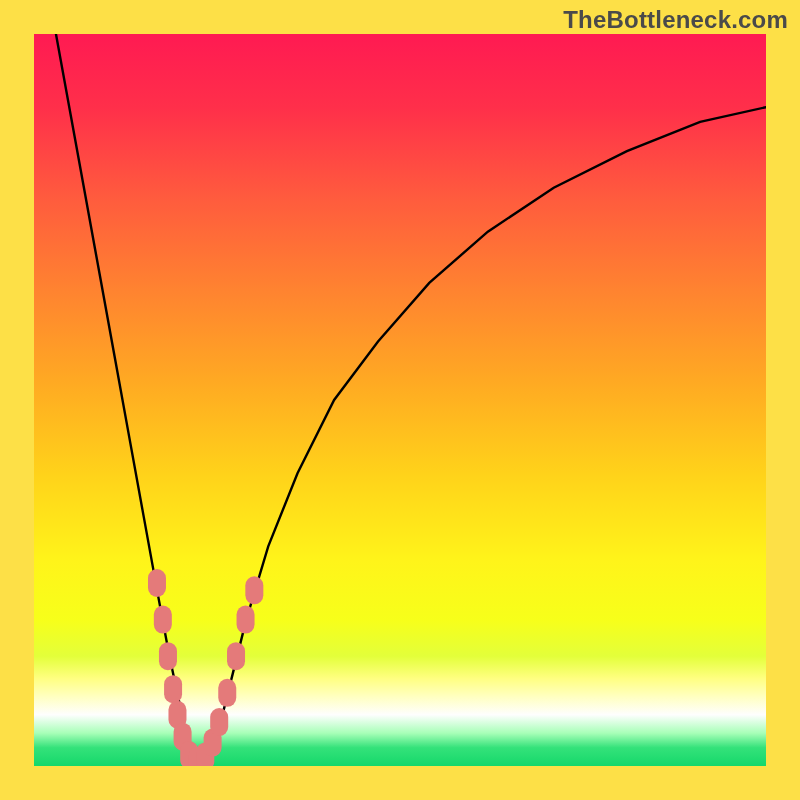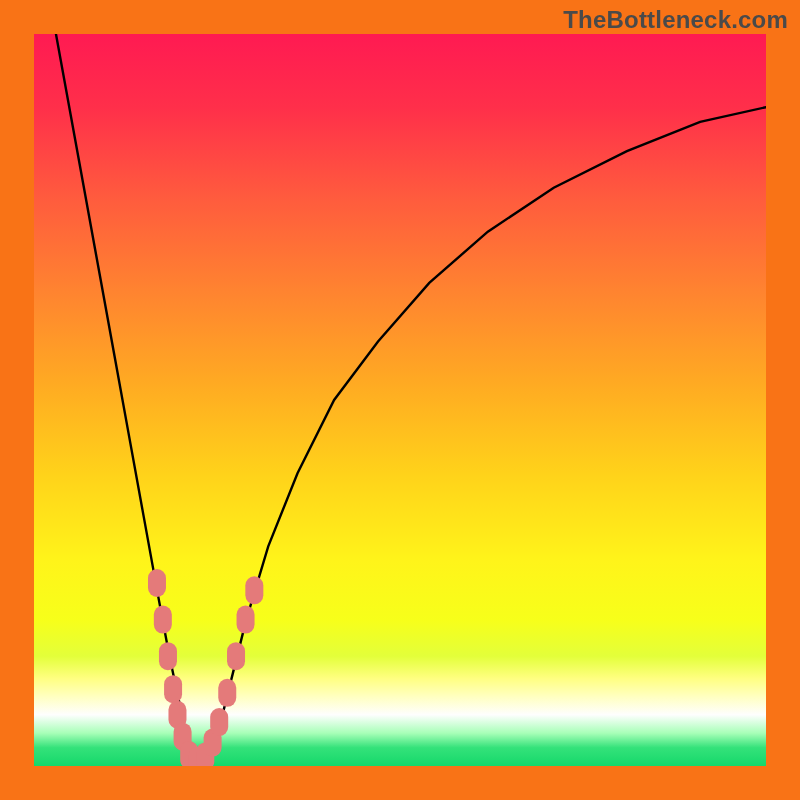--- a/index.html
+++ b/index.html
@@ -8,21 +8,21 @@
     width: 800px;
     height: 800px;
     overflow: hidden;
     background: #000;
     font-family: Arial, Helvetica, sans-serif;
   }
   .frame {
     position: relative;
     width: 800px;
     height: 800px;
-    background: #f97316;
+    background: #fde047;
   }
   .plot-area {
     position: absolute;
     left: 34px;
     top: 34px;
     width: 732px;
     height: 732px;
     
   }
   .watermark {

